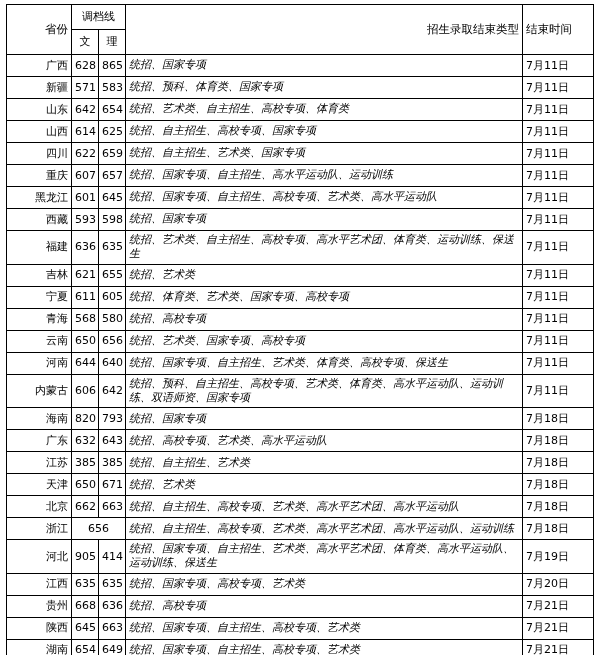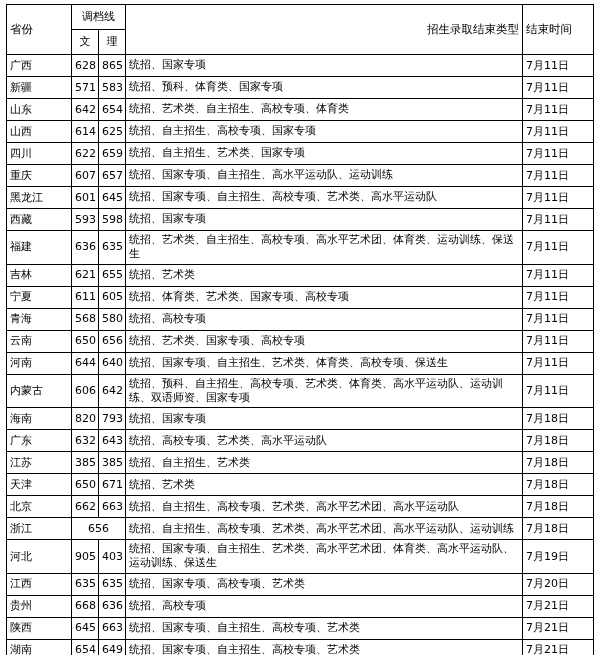--- a/index.html
+++ b/index.html
@@ -26,36 +26,36 @@
     table-layout: fixed;
     font-size: 11px;
     line-height: 1.25;
   }
   table.score-table td, table.score-table th {
     border: 1px solid #000000;
     padding: 2px 3px;
     vertical-align: middle;
     font-weight: normal;
   }
-  .col-prov   { width: 58px;  text-align: left; }
+  .col-prov   { width: 58px;  text-align: right; }
   .col-wen    { width: 38px;  text-align: center; }
   .col-li     { width: 38px;  text-align: center; }
   .col-type   { width: 390px; text-align: left; padding-left: 5px; }
   .col-time   { width: 64px;  text-align: left; }
 
   thead td {
     text-align: center;
     height: 20px;
   }
   .hdr-main { font-size: 11.5px; }
   .hdr-sub  { font-size: 11px; margin-top: 16px; }
 
   tbody td { height: 17px; }
   tbody .col-prov { white-space: nowrap; }
-  tbody .col-type { line-height: 1.3; }
+  tbody .col-type { line-height: 1.3; font-style: italic; }
 </style>
 </head>
 <body>
 
 <div id="sheet">
   <table class="score-table">
     <thead>
       <tr>
         <td class="col-prov hdr-main" rowspan="2">省份</td>
         <td class="hdr-sub" colspan="2">调档线</td>
@@ -210,21 +210,21 @@
         </tr>
         <tr>
           <td class="col-prov">浙江</td>
           <td class="col-wen" colspan="2">656</td>
           <td class="col-type">统招、自主招生、高校专项、艺术类、高水平艺术团、高水平运动队、运动训练</td>
           <td class="col-time">7月18日</td>
         </tr>
         <tr>
           <td class="col-prov">河北</td>
           <td class="col-wen">905</td>
-          <td class="col-li">403</td>
+          <td class="col-li">414</td>
           <td class="col-type">统招、国家专项、自主招生、艺术类、高水平艺术团、体育类、高水平运动队、运动训练、保送生</td>
           <td class="col-time">7月19日</td>
         </tr>
         <tr>
           <td class="col-prov">江西</td>
           <td class="col-wen">635</td>
           <td class="col-li">635</td>
           <td class="col-type">统招、国家专项、高校专项、艺术类</td>
           <td class="col-time">7月20日</td>
         </tr>

